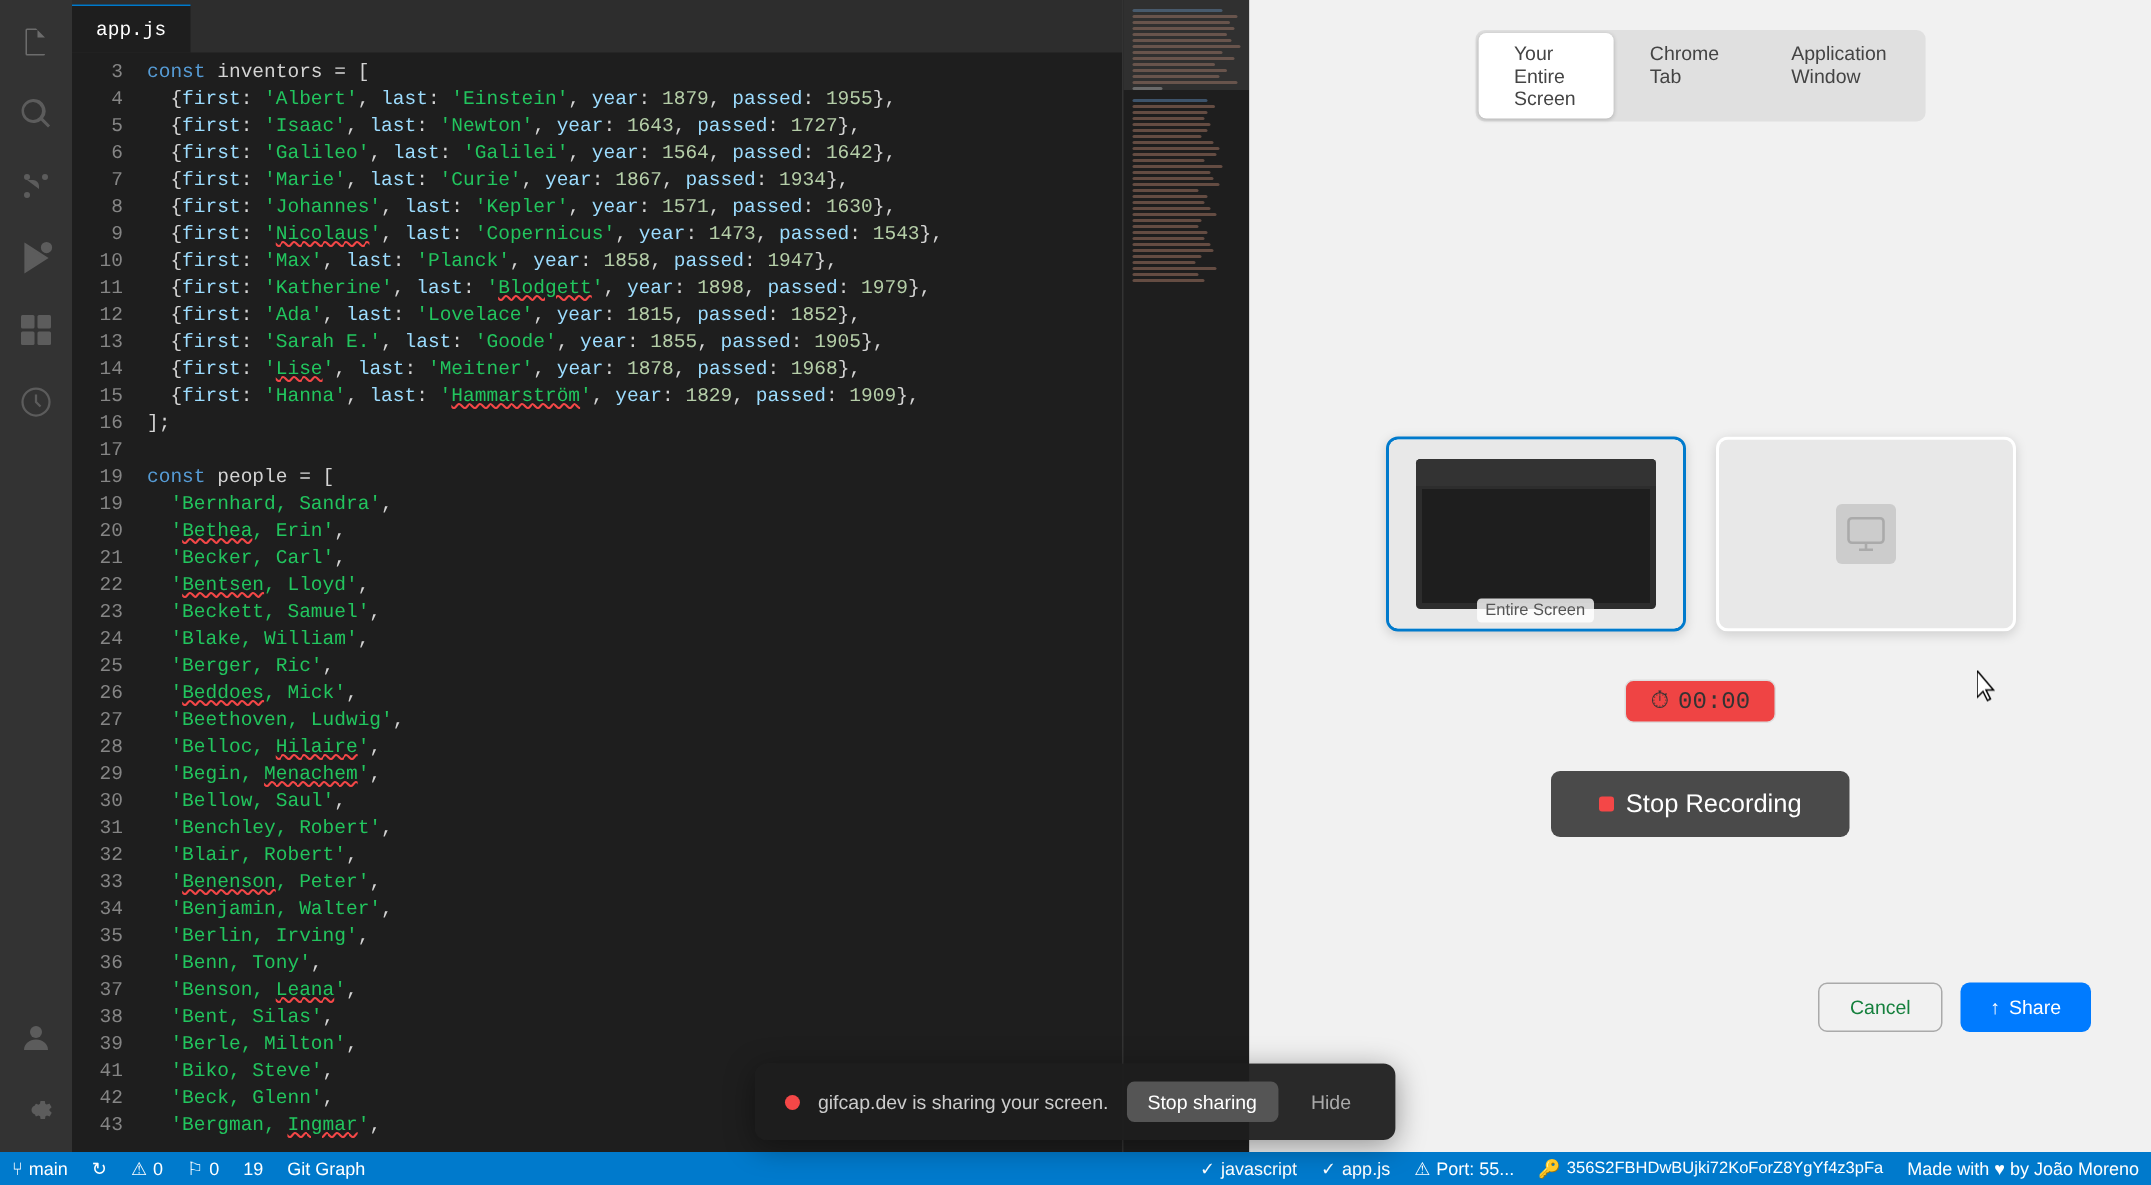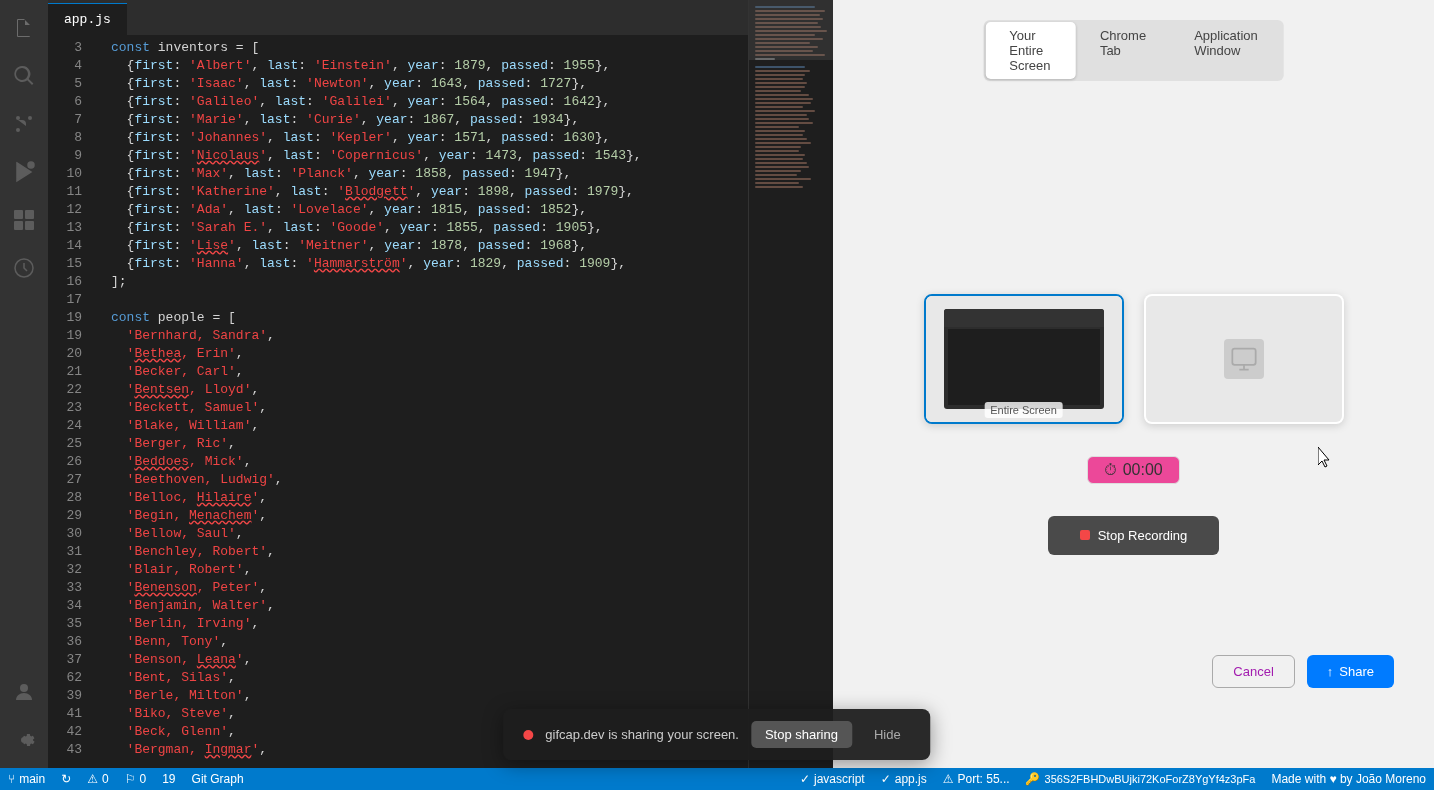--- a/index.html
+++ b/index.html
@@ -94,26 +94,25 @@
       text-align: right;
       padding-right: 16px;
       color: #858585;
       flex-shrink: 0;
       user-select: none;
     }
     .line-content {
       flex: 1;
       white-space: pre;
       color: #d4d4d4;
-      margin-left: 13px;
     }
 
     
     .kw { color: #569cd6; }
-    .str { color: #ef4444; }
+    .str { color: #22c55e; }
     .num { color: #b5cea8; }
     .prop { color: #9cdcfe; }
     .underline { text-decoration: underline; text-decoration-color: #f44747; text-decoration-style: wavy; }
 
     
     .minimap {
       width: 85px;
       background: #1e1e1e;
       border-left: 1px solid #333;
       flex-shrink: 0;
@@ -230,36 +229,36 @@
       display: flex;
       align-items: center;
       gap: 8px;
       font-size: 16px;
       color: #333;
       margin-top: 20px;
       font-family: -apple-system, BlinkMacSystemFont, 'Segoe UI', sans-serif;
     }
     .timer-value {
       font-size: 16px;
-      background: #ec4899;
+      background: #ef4444;
       border: 1px solid #ddd;
       padding: 4px 16px;
       border-radius: 6px;
-      font-family: Liberation Sans, sans-serif;
+      font-family: Liberation Mono, monospace;
     }
 
     
     .stop-recording-btn {
       margin-top: 20px;
       background: #4a4a4a;
       color: white;
       border: none;
       border-radius: 6px;
       padding: 12px 32px;
-      font-size: 13px;
+      font-size: 17px;
       cursor: pointer;
       display: flex;
       align-items: center;
       gap: 8px;
       font-family: -apple-system, BlinkMacSystemFont, 'Segoe UI', sans-serif;
     }
     .stop-dot {
       width: 10px;
       height: 10px;
       background: #f44747;
@@ -275,21 +274,21 @@
       display: flex;
       gap: 12px;
     }
     .btn-cancel {
       padding: 8px 20px;
       background: transparent;
       border: 1px solid #aaa;
       border-radius: 6px;
       cursor: pointer;
       font-size: 13px;
-      color: #a21caf;
+      color: #15803d;
       font-family: -apple-system, BlinkMacSystemFont, 'Segoe UI', sans-serif;
     }
     .btn-share {
       padding: 8px 20px;
       background: #007bff;
       border: none;
       border-radius: 6px;
       cursor: pointer;
       font-size: 13px;
       color: white;
@@ -605,21 +604,21 @@
         </div>
         <div class="code-line">
           <span class="line-number">36</span>
           <span class="line-content">  <span class="str">'Benn, Tony'</span>,</span>
         </div>
         <div class="code-line">
           <span class="line-number">37</span>
           <span class="line-content">  <span class="str">'Benson, <span class="underline">Leana</span>'</span>,</span>
         </div>
         <div class="code-line">
-          <span class="line-number">62</span>
+          <span class="line-number">38</span>
           <span class="line-content">  <span class="str">'Bent, Silas'</span>,</span>
         </div>
         <div class="code-line">
           <span class="line-number">39</span>
           <span class="line-content">  <span class="str">'Berle, Milton'</span>,</span>
         </div>
         <div class="code-line">
           <span class="line-number">41</span>
           <span class="line-content">  <span class="str">'Biko, Steve'</span>,</span>
         </div>

